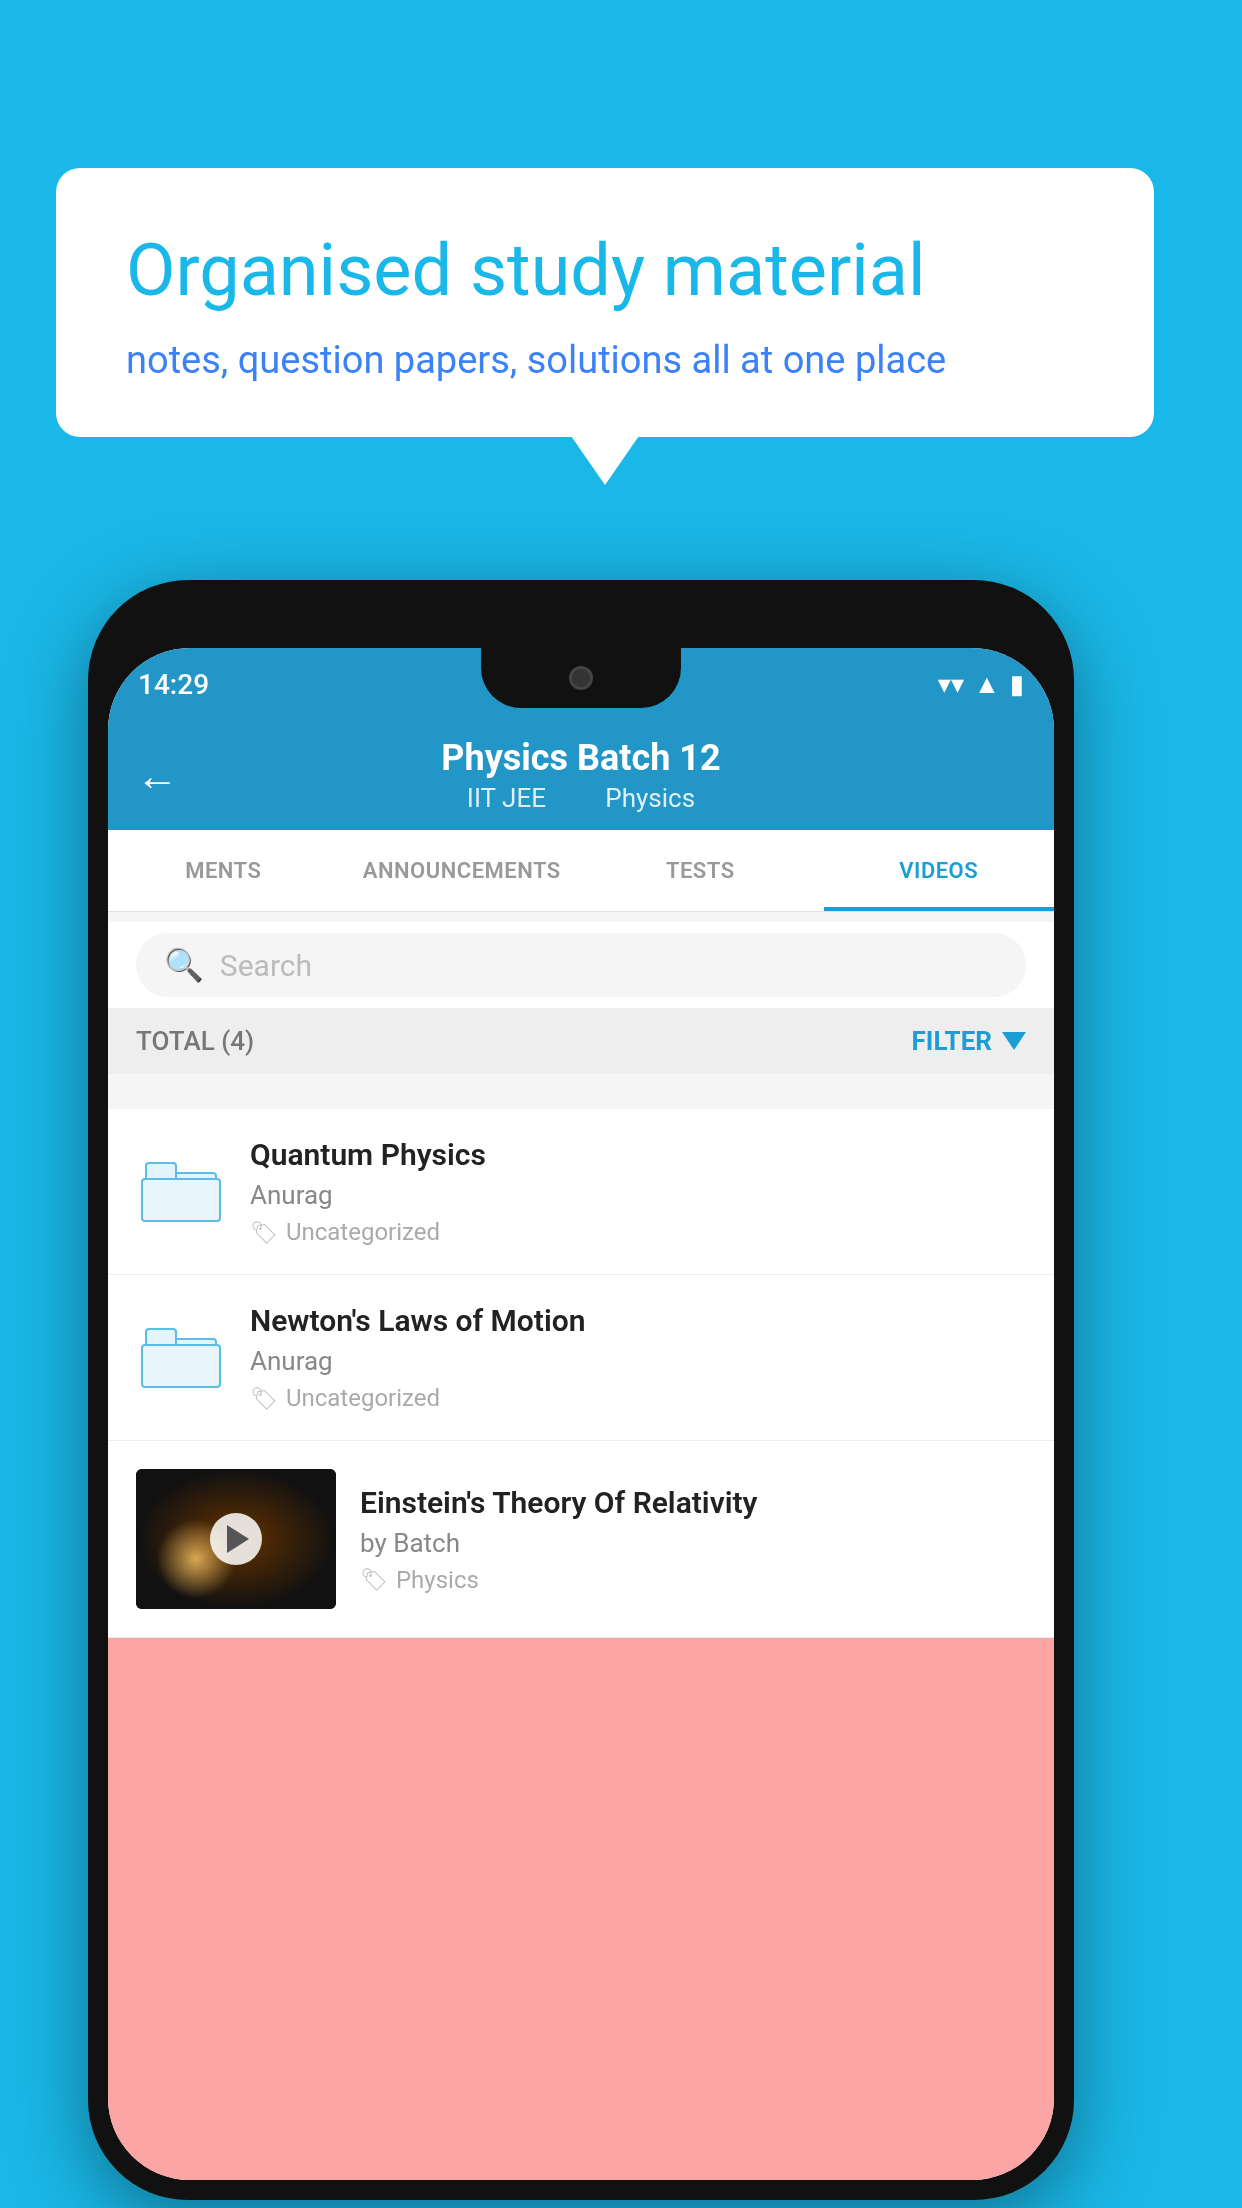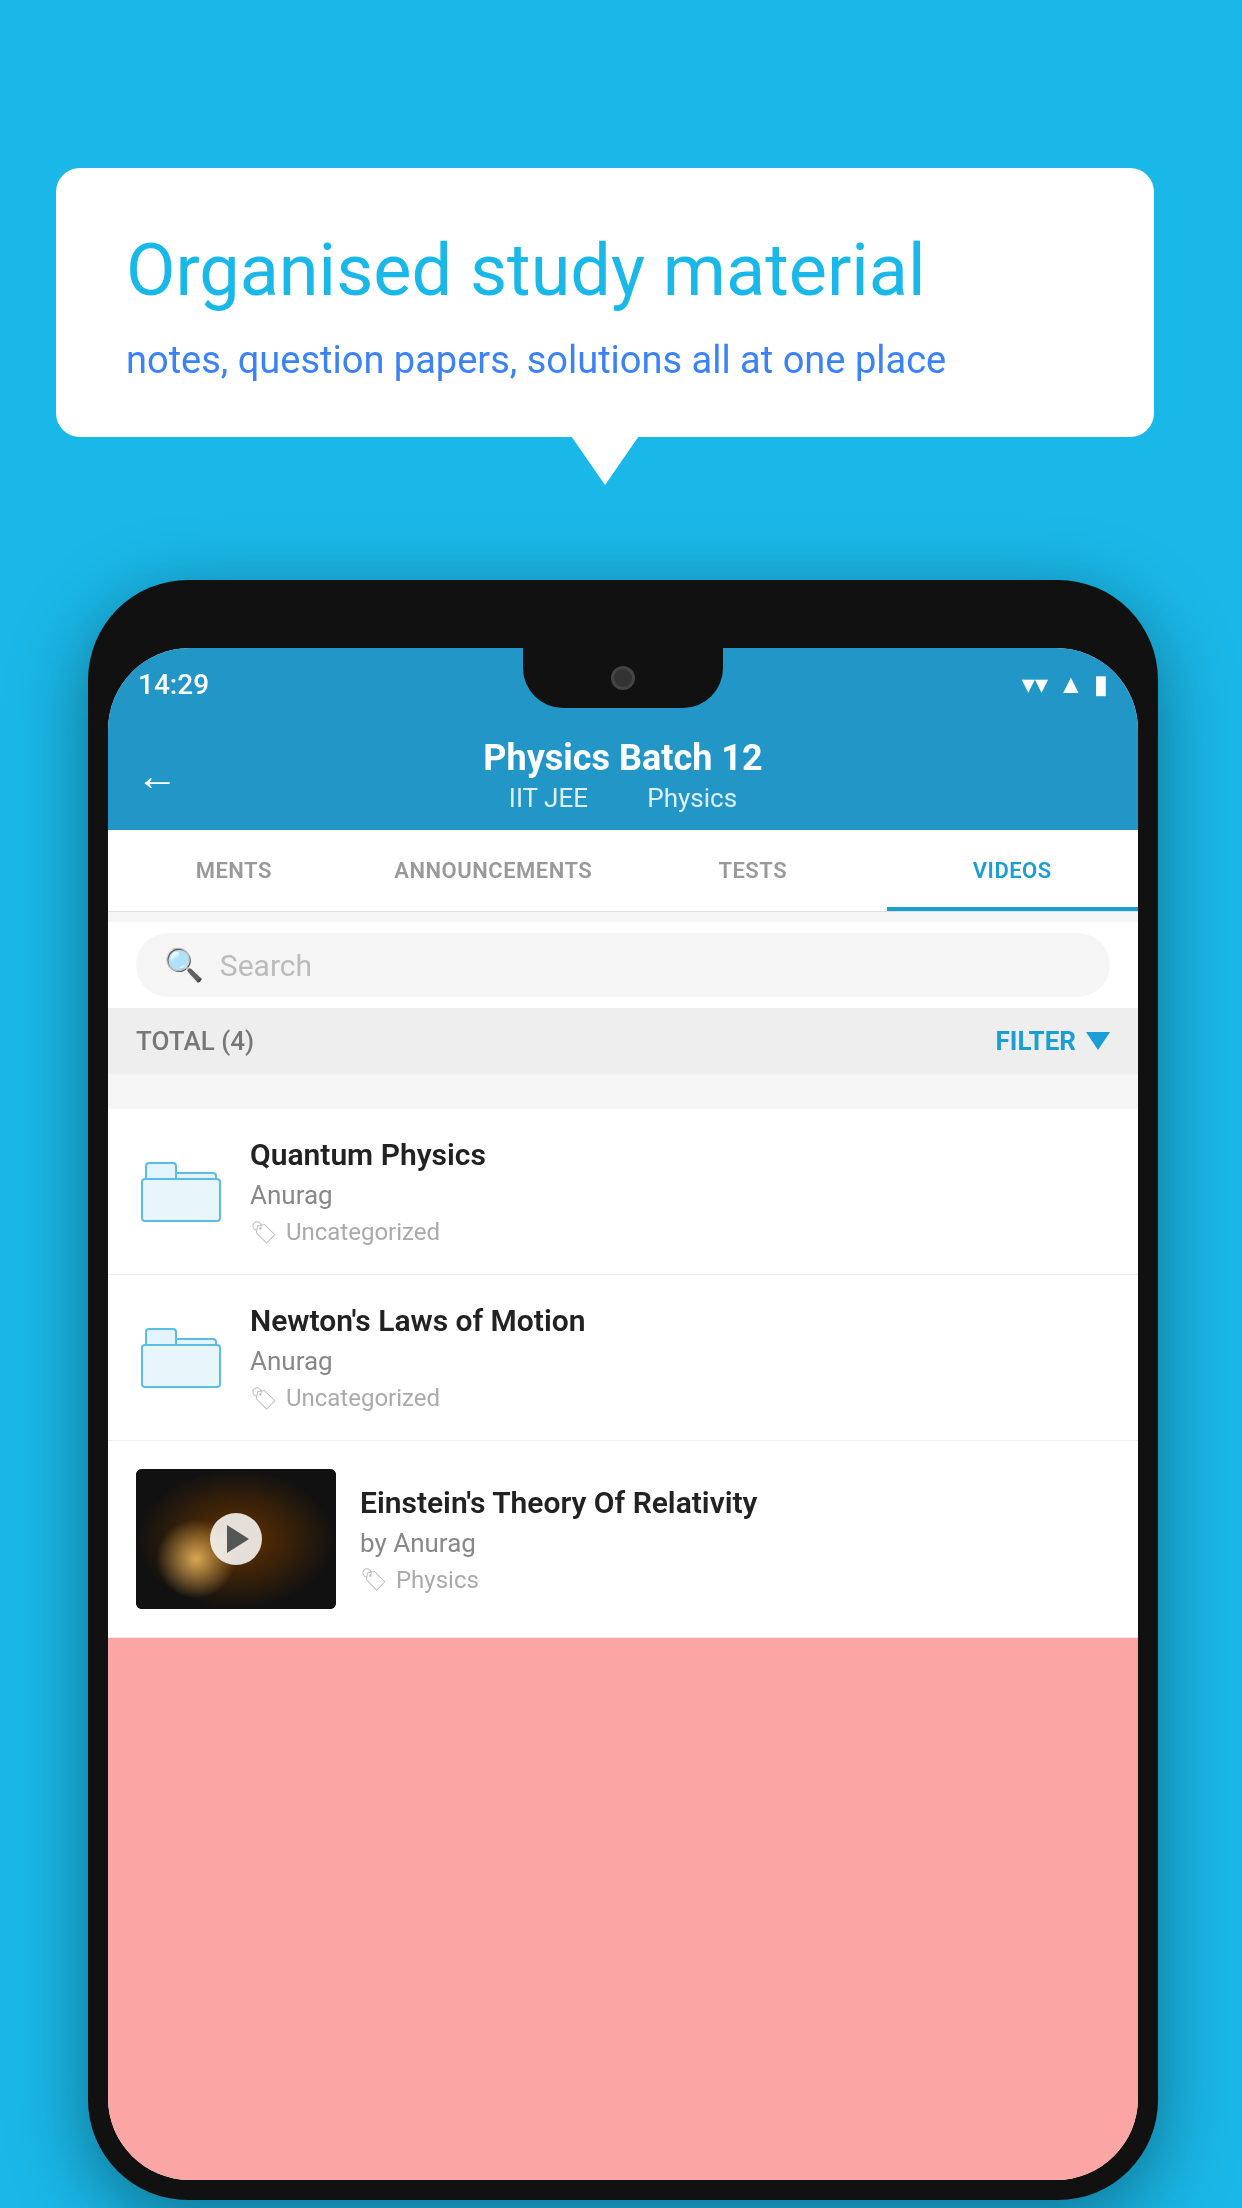--- a/index.html
+++ b/index.html
@@ -48,21 +48,21 @@
       color: #3b82f6;
       font-size: 38px;
       font-weight: 400;
     }
 
     
     .phone-frame {
       position: absolute;
       top: 580px;
       left: 88px;
-      width: 1070px;
+      width: 986px;
       height: 1620px;
       background: #111;
       border-radius: 100px;
       box-shadow: 0 20px 80px rgba(0,0,0,0.4);
       overflow: hidden;
     }
 
     
     .phone-screen {
       position: absolute;
@@ -517,21 +517,21 @@
       <div class="list-item">
         <div class="list-item-thumb">
           <div class="thumb-overlay"></div>
           <div class="thumb-glow"></div>
           <div class="play-btn">
             <div class="play-triangle"></div>
           </div>
         </div>
         <div class="list-item-info">
           <div class="list-item-title">Einstein's Theory Of Relativity</div>
-          <div class="list-item-author">by Anurag</div>
+          <div class="list-item-author">by Batch</div>
           <div class="list-item-tag">
             <span class="tag-icon">🏷</span>
             <span>Physics</span>
           </div>
         </div>
       </div>
 
     </div>
   </div>
 </div>

